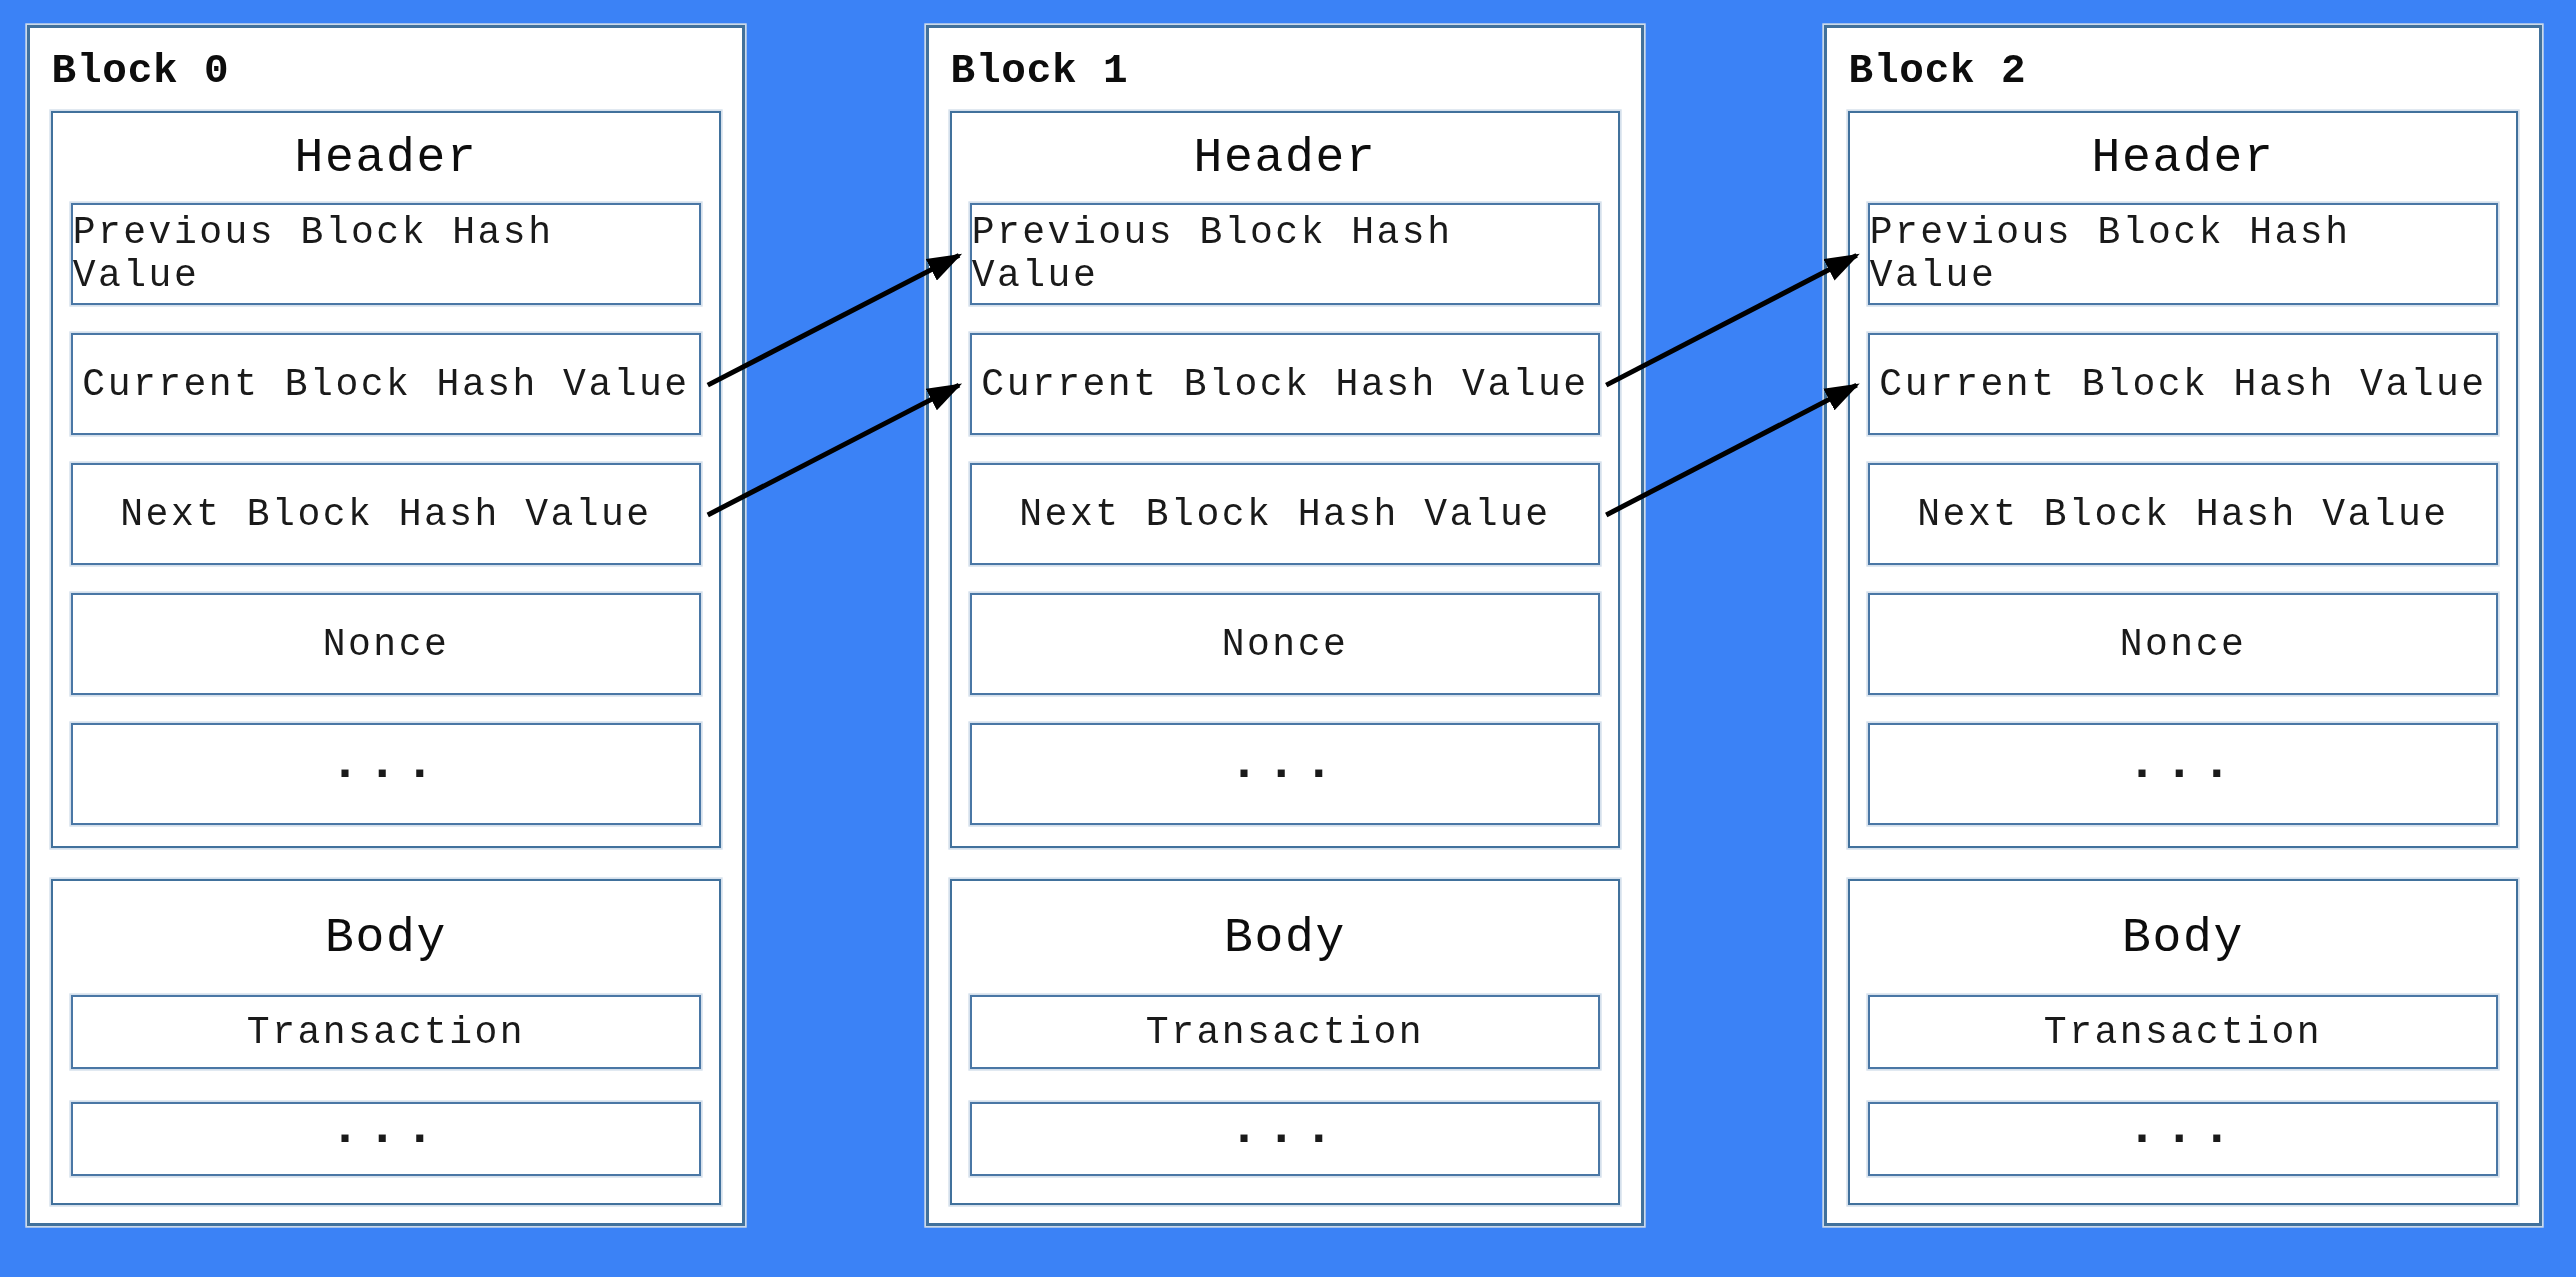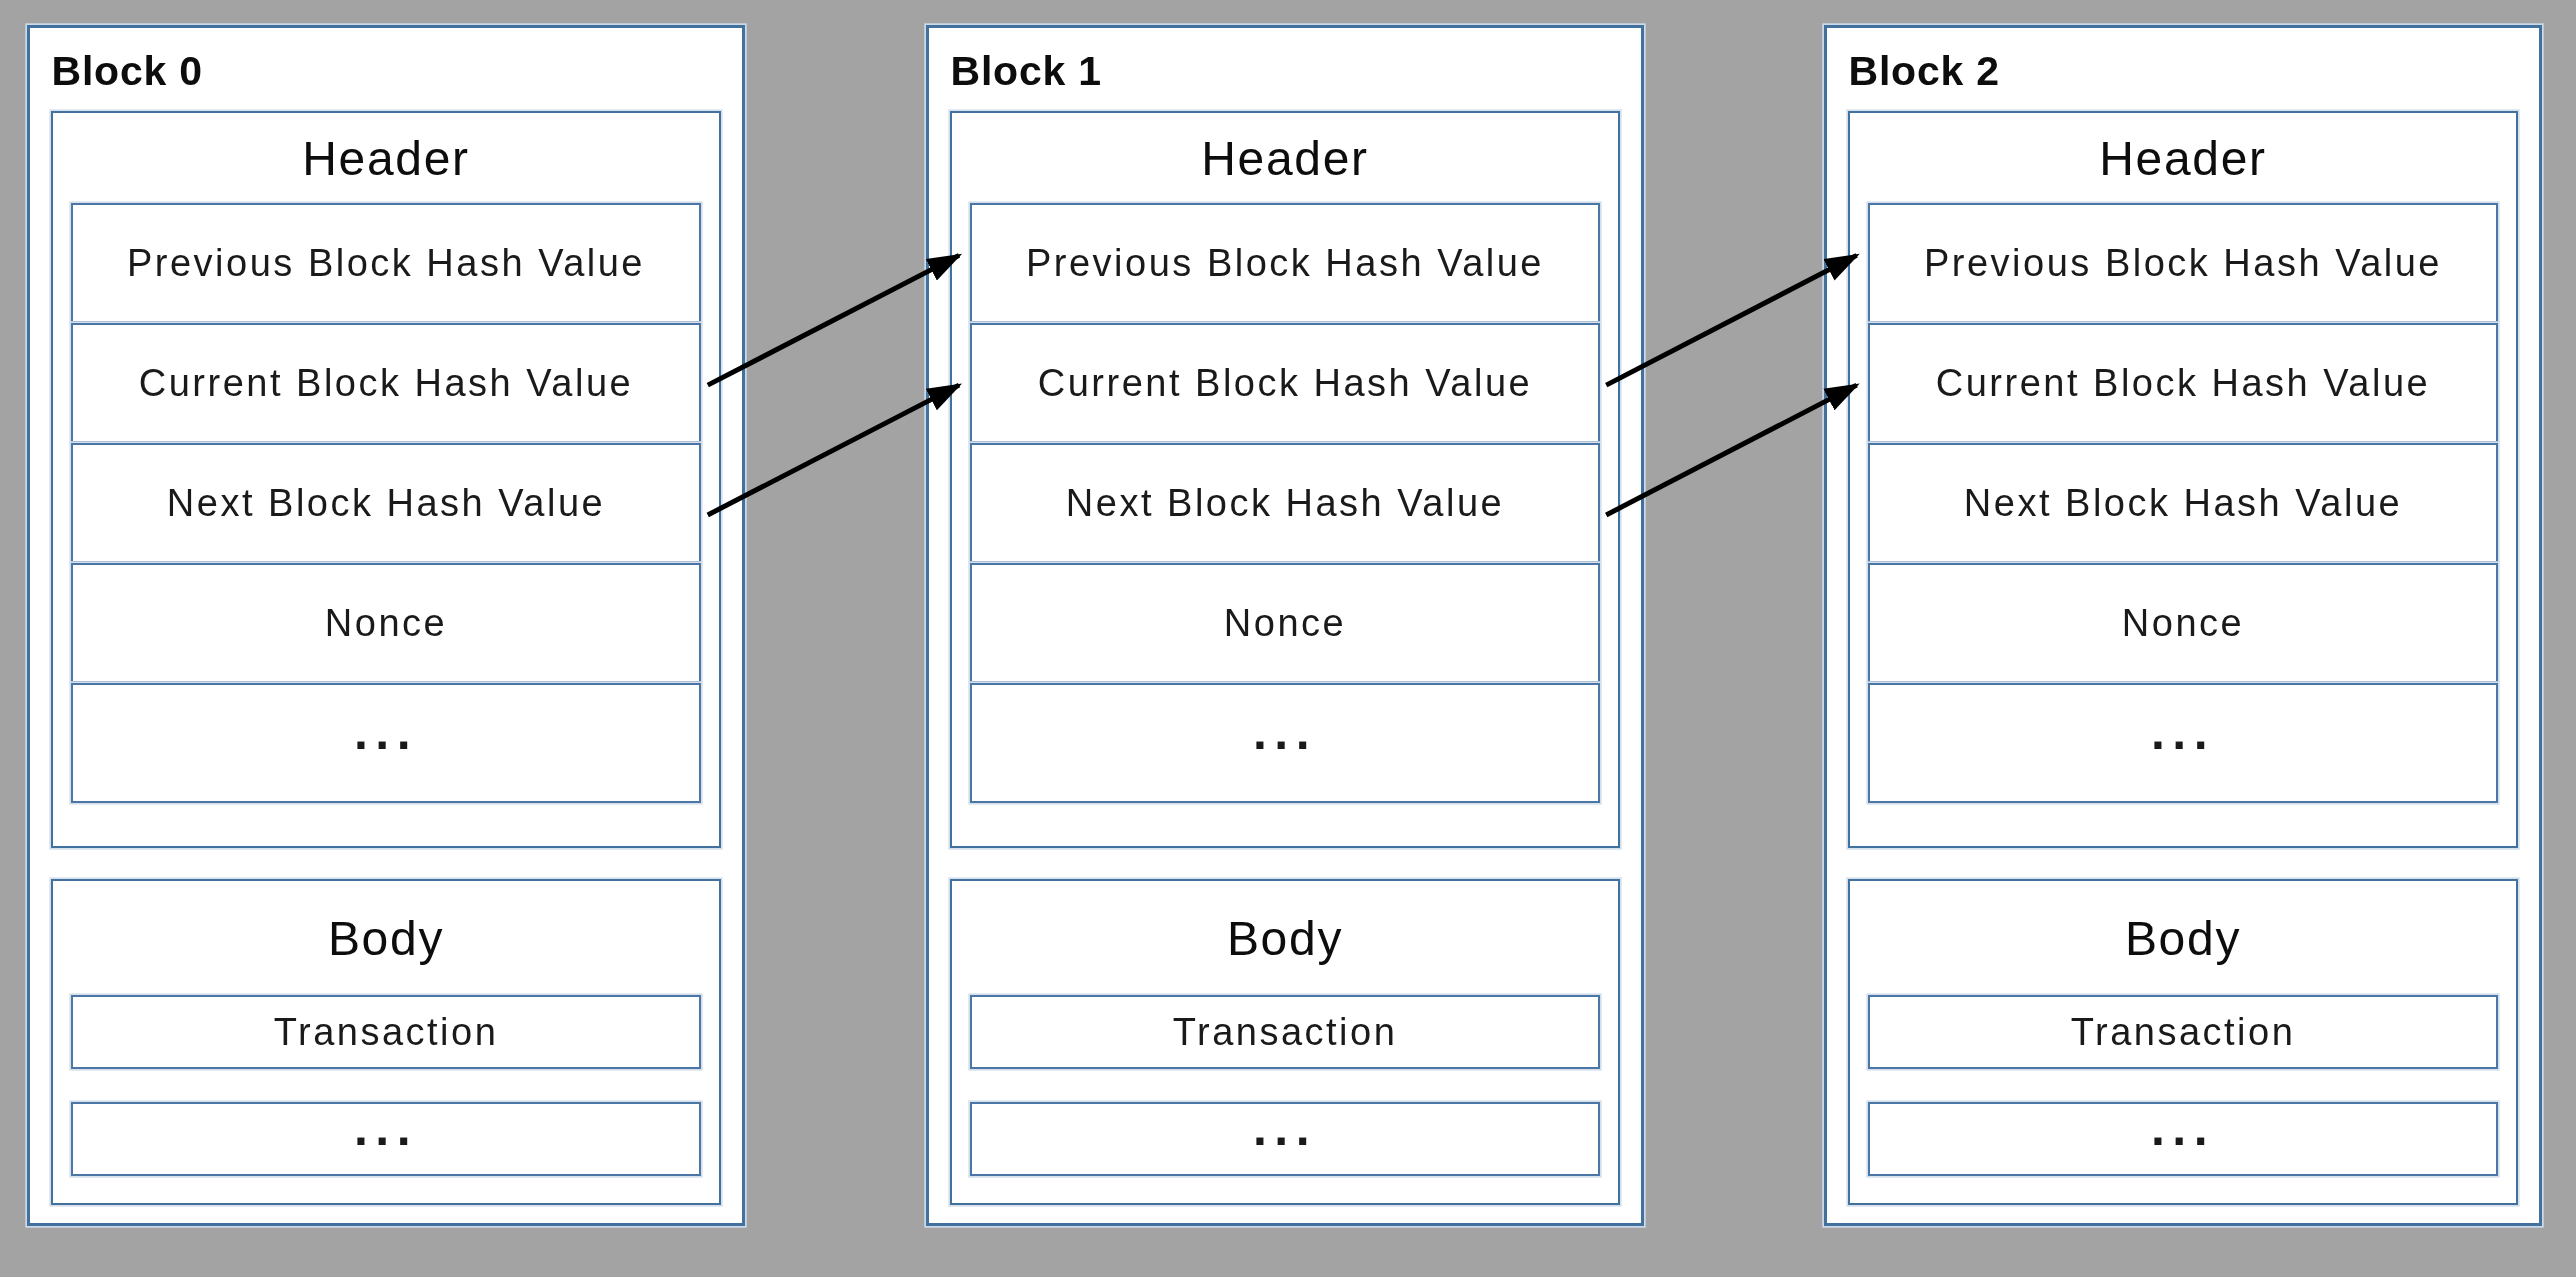--- a/index.html
+++ b/index.html
@@ -1,20 +1,20 @@
 <!DOCTYPE html>
 <html style="font-size:13.2px"><head>
 <meta charset="utf-8">
 <style>
   html,body{margin:0;padding:0;background:#ffffff;}
   .canvas{
     position:relative;
     width:2576px;height:1277px;
-    background:#a3a3a3;
-    font-family:Liberation Sans, sans-serif;
+    background:#3b82f6;
+    font-family:Liberation Mono, monospace;
     color:#141414;
     overflow:hidden;
   }
   .block{
     position:absolute;top:25px;width:718px;height:1201px;
     box-sizing:border-box;background:#ffffff;
     border:3.3px solid #41719c;
     box-shadow:0 0 0 1.7px #ccd9e8;
   }
   .block-title{
@@ -34,21 +34,21 @@
     font-size:48px;letter-spacing:1.7px;color:#0d0d0d;
   }
   .header-section .section-title{height:90px;}
   .body-section .section-title{height:114px;}
   .row{
     box-sizing:border-box;border:2.5px solid #4a77a5;
     box-shadow:0 0 0 1.7px #d5e0ec;
     display:flex;align-items:center;justify-content:center;
     font-size:38px;letter-spacing:2.5px;color:#1a1a1a;background:#ffffff;
   }
-  .header-section .row{height:120px;}
+  .header-section .row{height:102px;margin-bottom:28px;}
   .body-section .row{height:74px;margin-bottom:33px;}
   .row.dots{
     font-size:50px;font-weight:700;letter-spacing:7.4px;
     padding-bottom:21.5px;
   }
   svg.arrows{position:absolute;left:0;top:0;width:2576px;height:1277px;pointer-events:none;}
 </style>
 </head>
 <body>
 

